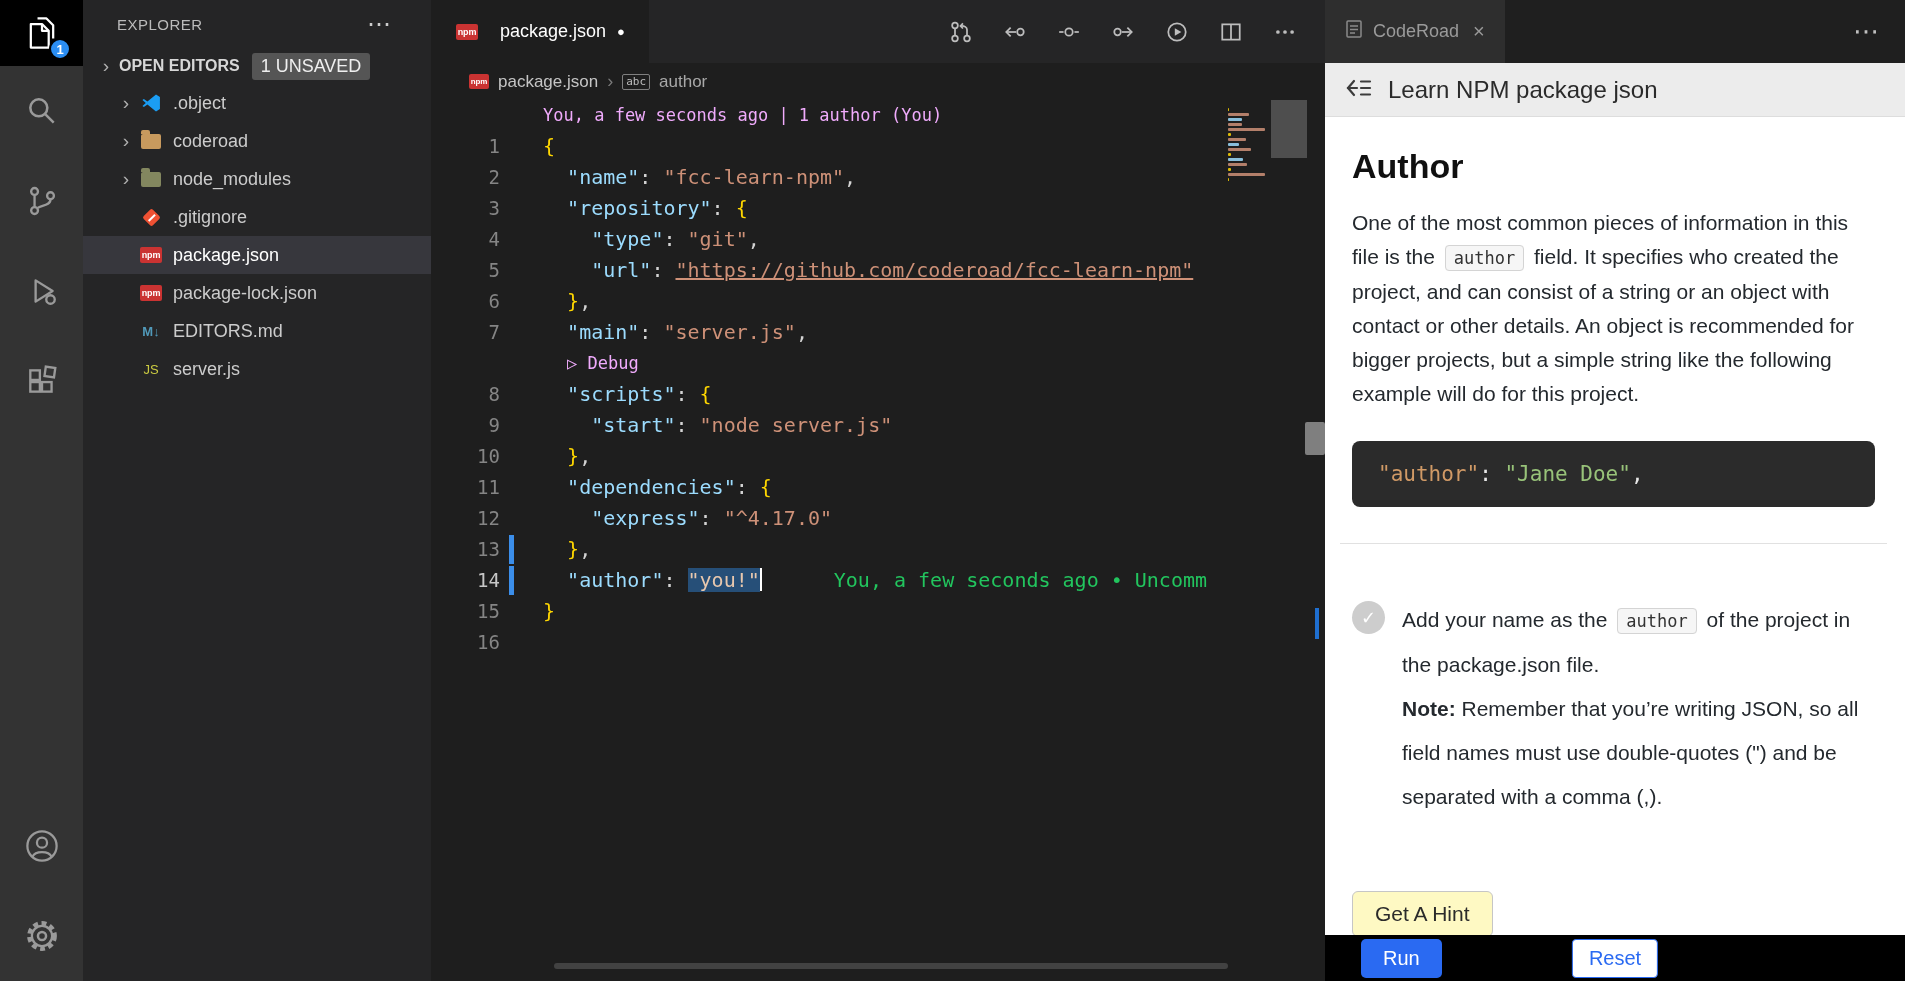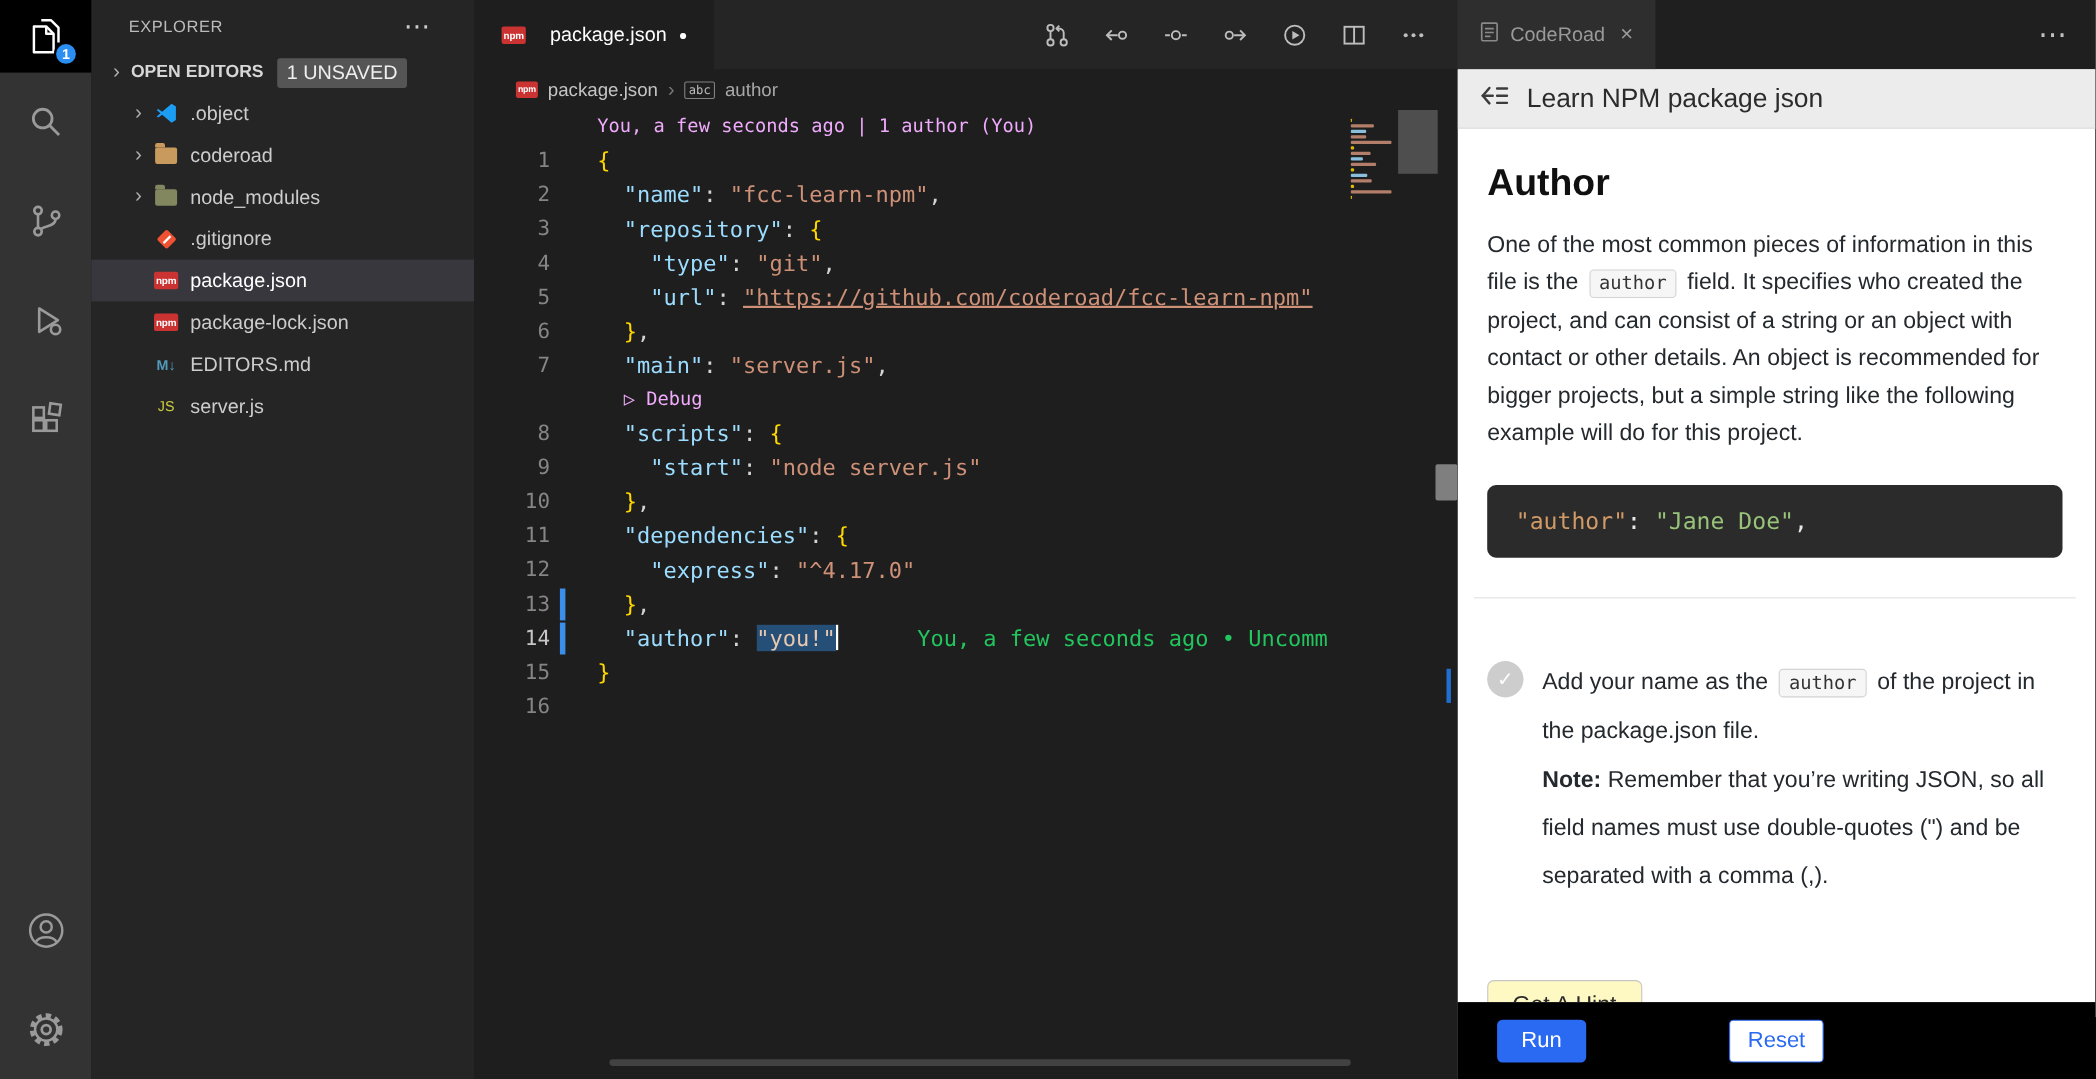--- a/index.html
+++ b/index.html
@@ -98,21 +98,21 @@
   .chip { font-family:"DejaVu Sans Mono",monospace; font-size:17px; background:#f6f6f6; border:1px solid #d4d4d4; border-radius:4px; padding:2px 8px; margin:0 4px; color:#333; white-space:nowrap; }
   .codeblock { background:#2b2b2b; border-radius:8px; padding:21px 26px; font-family:"DejaVu Sans Mono",monospace; font-size:21px; margin:30px 0 36px; }
   .cb-key { color:#d19a66; }
   .cb-plain { color:#e8e8e8; }
   .cb-str { color:#98c379; }
   .divider { border:none; border-top:1px solid #e1e1e1; margin:0 -12px 0 -12px; }
   .task { display:flex; gap:17px; margin-top:54px; }
   .check-circle { width:33px; height:33px; border-radius:50%; background:#cdcdcd; color:#ffffff; display:flex; align-items:center; justify-content:center; font-size:18px; flex:none; margin-top:3px; }
   .task-text { font-size:21px; line-height:44px; }
   .hint-btn { margin-top:72px; background:#fef9c3; border:1px solid #c6c6c6; border-radius:6px; padding:10px 22px; font-size:21px; color:#2b2b2b; font-family:"Liberation Sans",sans-serif; cursor:pointer; }
-  .panel-footer { height:70px; background:#000000; position:relative; display:flex; align-items:center; flex:none; }
+  .panel-footer { height:46px; background:#000000; position:relative; display:flex; align-items:center; flex:none; }
   .run-btn { margin-left:36px; background:#2a6af2; color:#ffffff; border:none; border-radius:5px; font-size:20px; padding:8px 22px; font-family:"Liberation Sans",sans-serif; cursor:pointer; }
   .reset-btn { position:absolute; left:50%; transform:translateX(-50%); background:#ffffff; color:#2a6af2; border:1px solid #2a6af2; border-radius:4px; font-size:20px; padding:7px 16px; font-family:"Liberation Sans",sans-serif; cursor:pointer; }
 </style>
 </head>
 <body>
 
 <div class="app">
 
   <div class="activitybar">
     <div class="ab-top">

